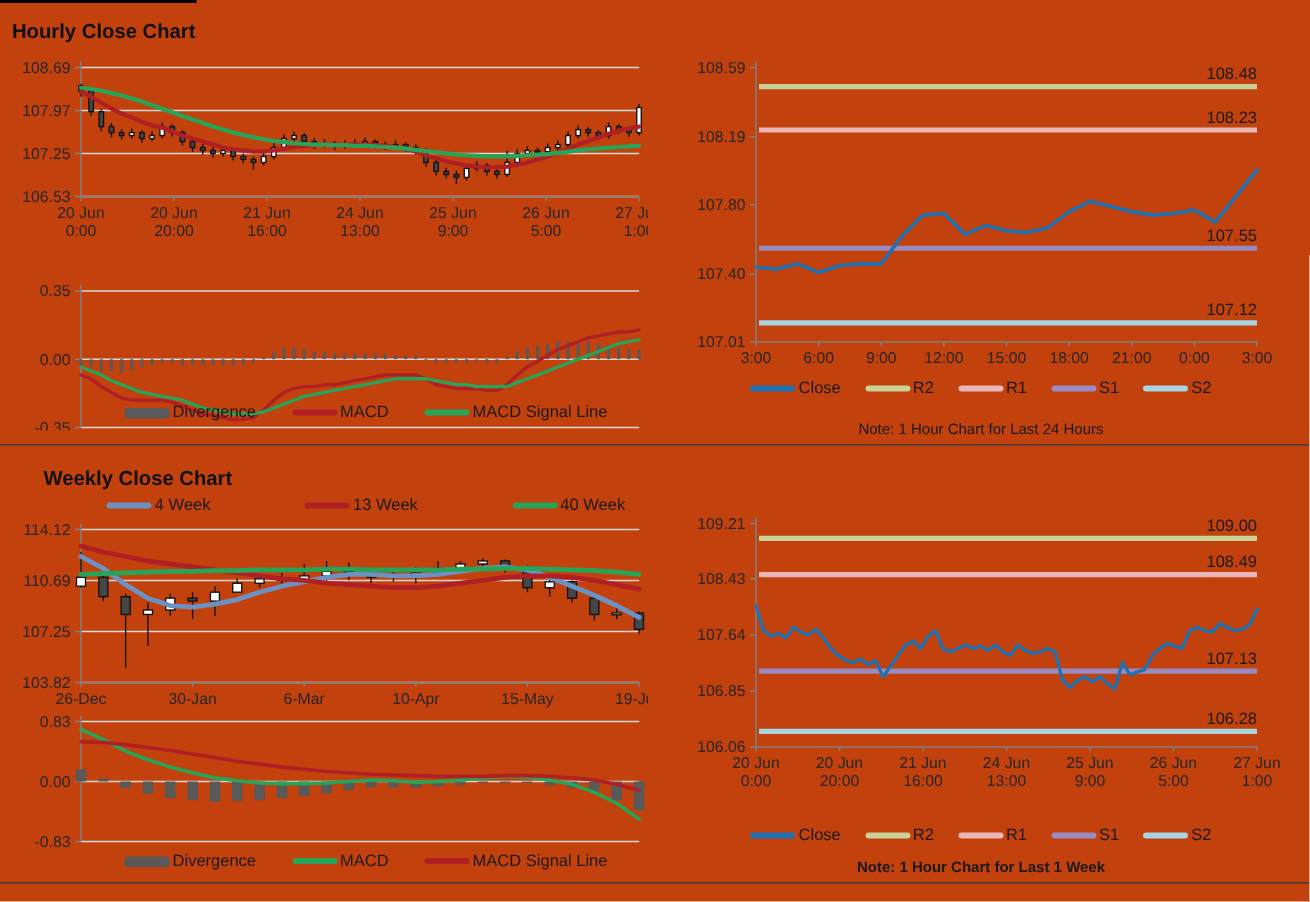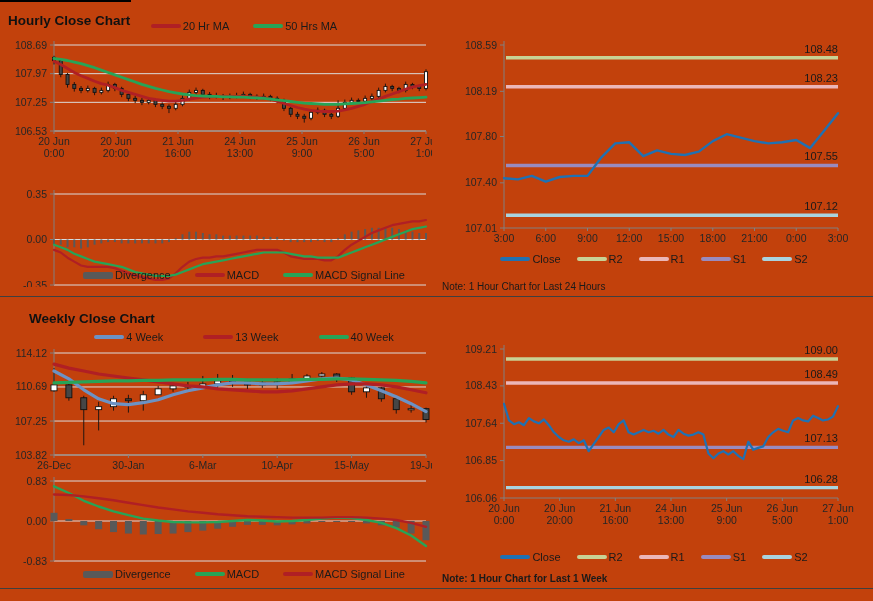--- a/index.html
+++ b/index.html
@@ -6,42 +6,32 @@
   .page{position:relative;width:873px;height:601px;background:#c2410c;overflow:hidden;
         font-family:"Liberation Sans",sans-serif;color:#1a1a1a;}
   .rule{position:absolute;background:#3f3f3f;height:1px;width:873px;left:0;}
   .top-rule{position:absolute;background:#000;height:2px;width:131px;left:0;top:0;}
   .sec-title{position:absolute;font-size:13.5px;font-weight:bold;color:#111;left:8px;}
   .legend{position:absolute;display:flex;justify-content:center;align-items:center;gap:24px;
           font-size:11px;color:#1a1a1a;}
   .lg-item{display:inline-flex;align-items:center;gap:2px;white-space:nowrap;}
   .sw{display:inline-block;width:30px;border-radius:2px;}
   .chart{position:absolute;}
-  .note{position:absolute;font-size:10px;color:#1a1a1a;text-align:left;}
+  .note{position:absolute;font-size:10px;color:#1a1a1a;text-align:center;}
   svg text{font-family:"Liberation Sans",sans-serif;}
   .tick{font-size:10.5px;fill:#262626;}
   .vlab{font-size:11px;fill:#1a1a1a;}
 </style>
 </head>
 <body>
 
 <div class="page">
   <div class="top-rule"></div>
 
   <h2 class="sec-title" style="top:2px;">Hourly Close Chart</h2>
-  <div class="legend" id="lg-hourly-close" style="left:60px;top:20px;width:368px;">
-      <span class="lg-item">
-        <span class="sw" style="background: rgb(176, 31, 36); height: 3.5px;"></span>
-        <span>20 Hr MA</span>
-      </span>
-      <span class="lg-item">
-        <span class="sw" style="background: rgb(39, 164, 87); height: 3.5px;"></span>
-        <span>50 Hrs MA</span>
-      </span>
-    </div>
   <div class="chart" id="ch-hourly-close" style="left:8px;top:36px;"><svg width="424" height="130">
         <line x1="46" y1="9" x2="418" y2="9" stroke="#DBDBDB" stroke-width="1"></line>
         <line x1="42" y1="9" x2="46" y2="9" stroke="#808080" stroke-width="1"></line>
         <text x="39" y="12.5" text-anchor="end" class="tick">108.69</text>
         <line x1="46" y1="37.66666666666667" x2="418" y2="37.66666666666667" stroke="#DBDBDB" stroke-width="1"></line>
         <line x1="42" y1="37.66666666666667" x2="46" y2="37.66666666666667" stroke="#808080" stroke-width="1"></line>
         <text x="39" y="41.16666666666667" text-anchor="end" class="tick">107.97</text>
         <line x1="46" y1="66.33333333333334" x2="418" y2="66.33333333333334" stroke="#DBDBDB" stroke-width="1"></line>
         <line x1="42" y1="66.33333333333334" x2="46" y2="66.33333333333334" stroke="#808080" stroke-width="1"></line>
         <text x="39" y="69.83333333333334" text-anchor="end" class="tick">107.25</text>
@@ -332,21 +322,21 @@
       <span class="lg-item">
         <span class="sw" style="background: rgb(169, 211, 223); height: 3.5px;"></span>
         <span>S2</span>
       </span>
     </div>
   <div class="note" style="left:442px;top:281px;width:424px;">Note: 1 Hour Chart for Last 24 Hours</div>
 
   <div class="rule" style="top:296px;"></div>
 
   <h2 class="sec-title" style="top:300px;margin-left:21px;">Weekly Close Chart</h2>
-  <div class="legend" id="lg-weekly-close" style="left:60px;top:331px;width:368px;gap:40px;">
+  <div class="legend" id="lg-weekly-close" style="left:60px;top:331px;width:368px;gap:63px;">
       <span class="lg-item">
         <span class="sw" style="background: rgb(108, 146, 196); height: 3.5px;"></span>
         <span>4 Week</span>
       </span>
       <span class="lg-item">
         <span class="sw" style="background: rgb(176, 31, 36); height: 3.5px;"></span>
         <span>13 Week</span>
       </span>
       <span class="lg-item">
         <span class="sw" style="background: rgb(39, 164, 87); height: 3.5px;"></span>

